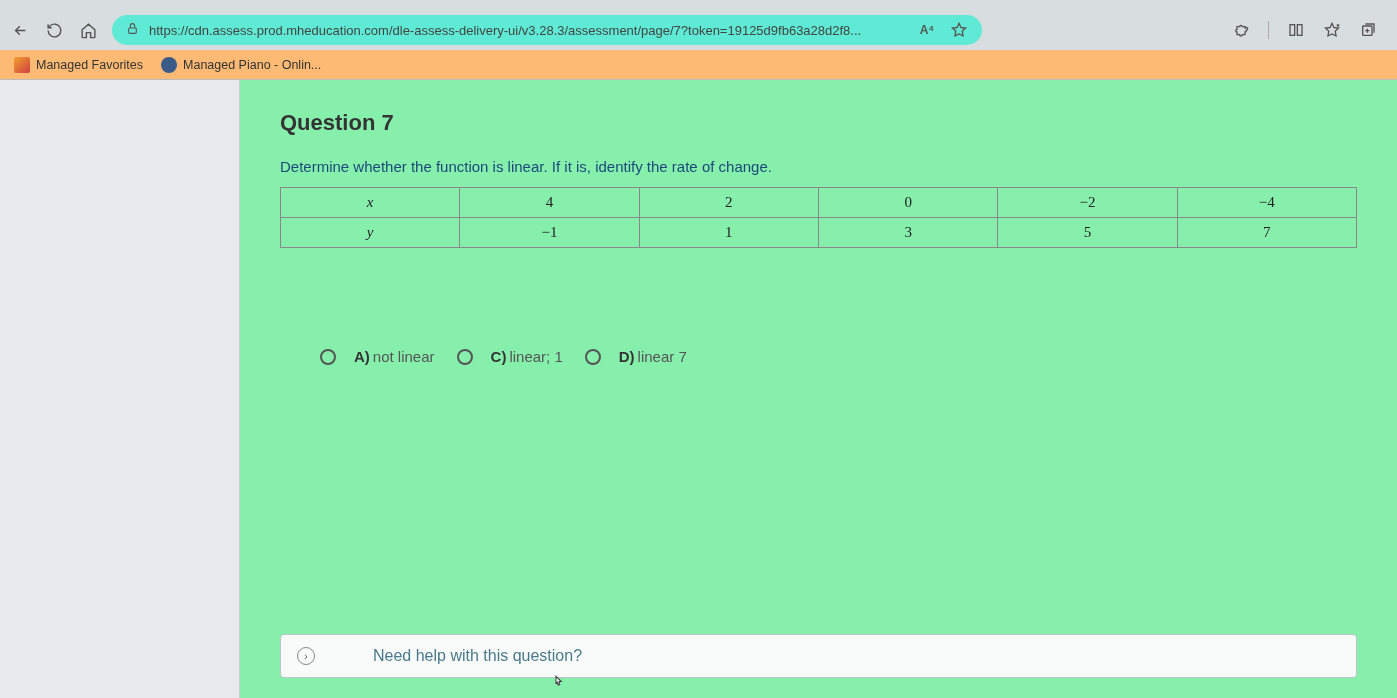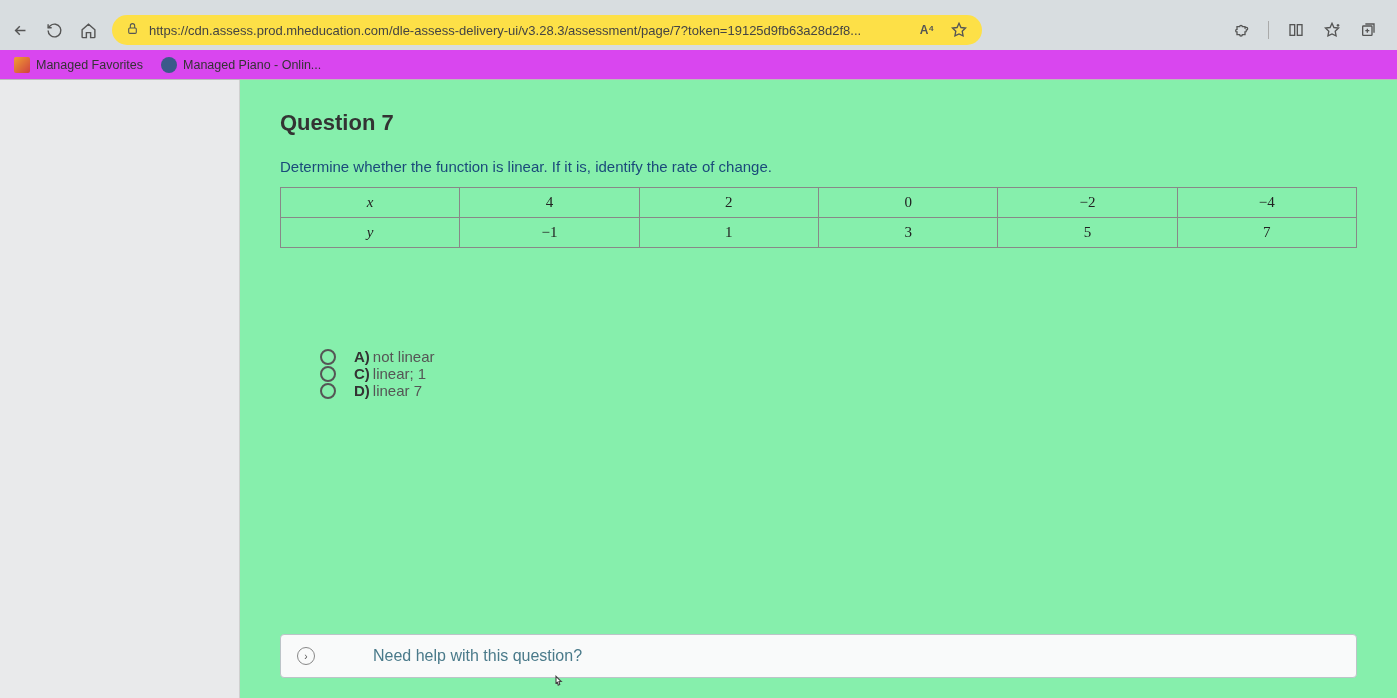--- a/index.html
+++ b/index.html
@@ -2,41 +2,41 @@
 <html><head>
 <meta charset="utf-8">
 <style>
 * { margin: 0; padding: 0; box-sizing: border-box; font-family: "Segoe UI", Arial, sans-serif; }
 body { background: #2a2a2a; width: 1397px; height: 698px; overflow: hidden; }
 .browser-frame { background: #d8dde0; width: 100%; height: 100%; display: flex; flex-direction: column; }
 .title-bar { height: 10px; background: #d8dde0; }
 .address-bar-row { height: 40px; display: flex; align-items: center; padding: 0 10px; gap: 14px; background: #d8dde0; }
 .nav-btn { width: 20px; height: 20px; display: flex; align-items: center; justify-content: center; color: #555; cursor: pointer; }
 .nav-btn svg { width: 17px; height: 17px; }
-.address-field { flex: 1; height: 30px; background: #fde047; border-radius: 15px; display: flex; align-items: center; padding: 0 14px; gap: 10px; max-width: 870px; }
+.address-field { flex: 1; height: 30px; background: #5eead4; border-radius: 15px; display: flex; align-items: center; padding: 0 14px; gap: 10px; max-width: 870px; }
 .lock-icon { color: #555; }
 .url-text { color: #444; font-size: 13px; white-space: nowrap; overflow: hidden; text-overflow: ellipsis; flex: 1; }
 .addr-right { display: flex; gap: 14px; align-items: center; color: #555; }
 .toolbar-right { display: flex; gap: 18px; align-items: center; color: #555; margin-left: auto; padding-right: 10px; }
 .toolbar-right .icon-btn, .addr-right .icon-btn { width: 18px; height: 18px; display:flex; align-items:center; justify-content:center; cursor: pointer; }
 .toolbar-sep { width:1px; height:18px; background:#aaa; }
-.bookmarks-bar { height: 30px; background: #d946ef; display: flex; align-items: center; padding: 0 14px; gap: 18px; border-bottom: 1px solid #bbb; }
+.bookmarks-bar { height: 30px; background: #fdba74; display: flex; align-items: center; padding: 0 14px; gap: 18px; border-bottom: 1px solid #bbb; }
 .bookmark-item { display: flex; align-items: center; gap: 6px; color: #333; font-size: 12.5px; cursor: pointer; }
 .favicon { width: 16px; height: 16px; border-radius: 2px; display:flex; align-items:center; justify-content:center; }
 .fav1 { background: linear-gradient(135deg,#f0a030,#d04040); }
 .fav2 { background: #3a5a8a; border-radius:50%; }
 .content-outer { flex: 1; background: #e9eaeb; display: flex; }
 .left-gutter { width: 240px; background: #e9eaeb; border-right: 1px solid #d0d0d0; }
 .page-area { flex: 1; background: #86efac; padding: 30px 40px 20px 40px; position: relative; display:flex; flex-direction:column; }
 .question-title { font-size: 22px; font-weight: 700; color: #333; margin-bottom: 22px; }
 .question-prompt { font-size: 15px; color: #1a4a7a; margin-bottom: 12px; }
 .data-table { border-collapse: collapse; margin-bottom: 60px; }
 .data-table td { border: 1px solid #888; width: 62px; height: 30px; text-align: center; font-family: "Times New Roman", serif; font-size: 15px; color: #222; font-style: italic; }
 .data-table td.val { font-style: normal; }
-.answers { margin-left: 40px; margin-top: 40px; display: flex; flex-direction: column; }
+.answers { margin-left: 40px; margin-top: 40px; display: flex; flex-direction: row; gap: 22px; }
 .answer-row { display: flex; align-items: center; gap: 18px; cursor: pointer; }
 .radio { width: 16px; height: 16px; border: 2px solid #555; border-radius: 50%; flex-shrink: 0; }
 .answer-label { font-size: 15px; color: #555; }
 .answer-label b { color: #333; font-weight:700; margin-right: 3px; }
 .help-box { margin-top: auto; border: 1px solid #bcc4c8; background: #f9fafa; border-radius: 4px; padding: 12px 16px; display: flex; align-items: center; gap: 14px; cursor: pointer; }
 .help-chevron { width: 18px; height: 18px; border: 1px solid #888; border-radius: 50%; display:flex; align-items:center; justify-content:center; color:#555; font-size:10px; }
 .help-text { color: #4a7a8a; font-size: 16px; margin-left: 44px; }
 .cursor-icon { position: absolute; width: 18px; height: 18px; }
 </style>
 </head>

